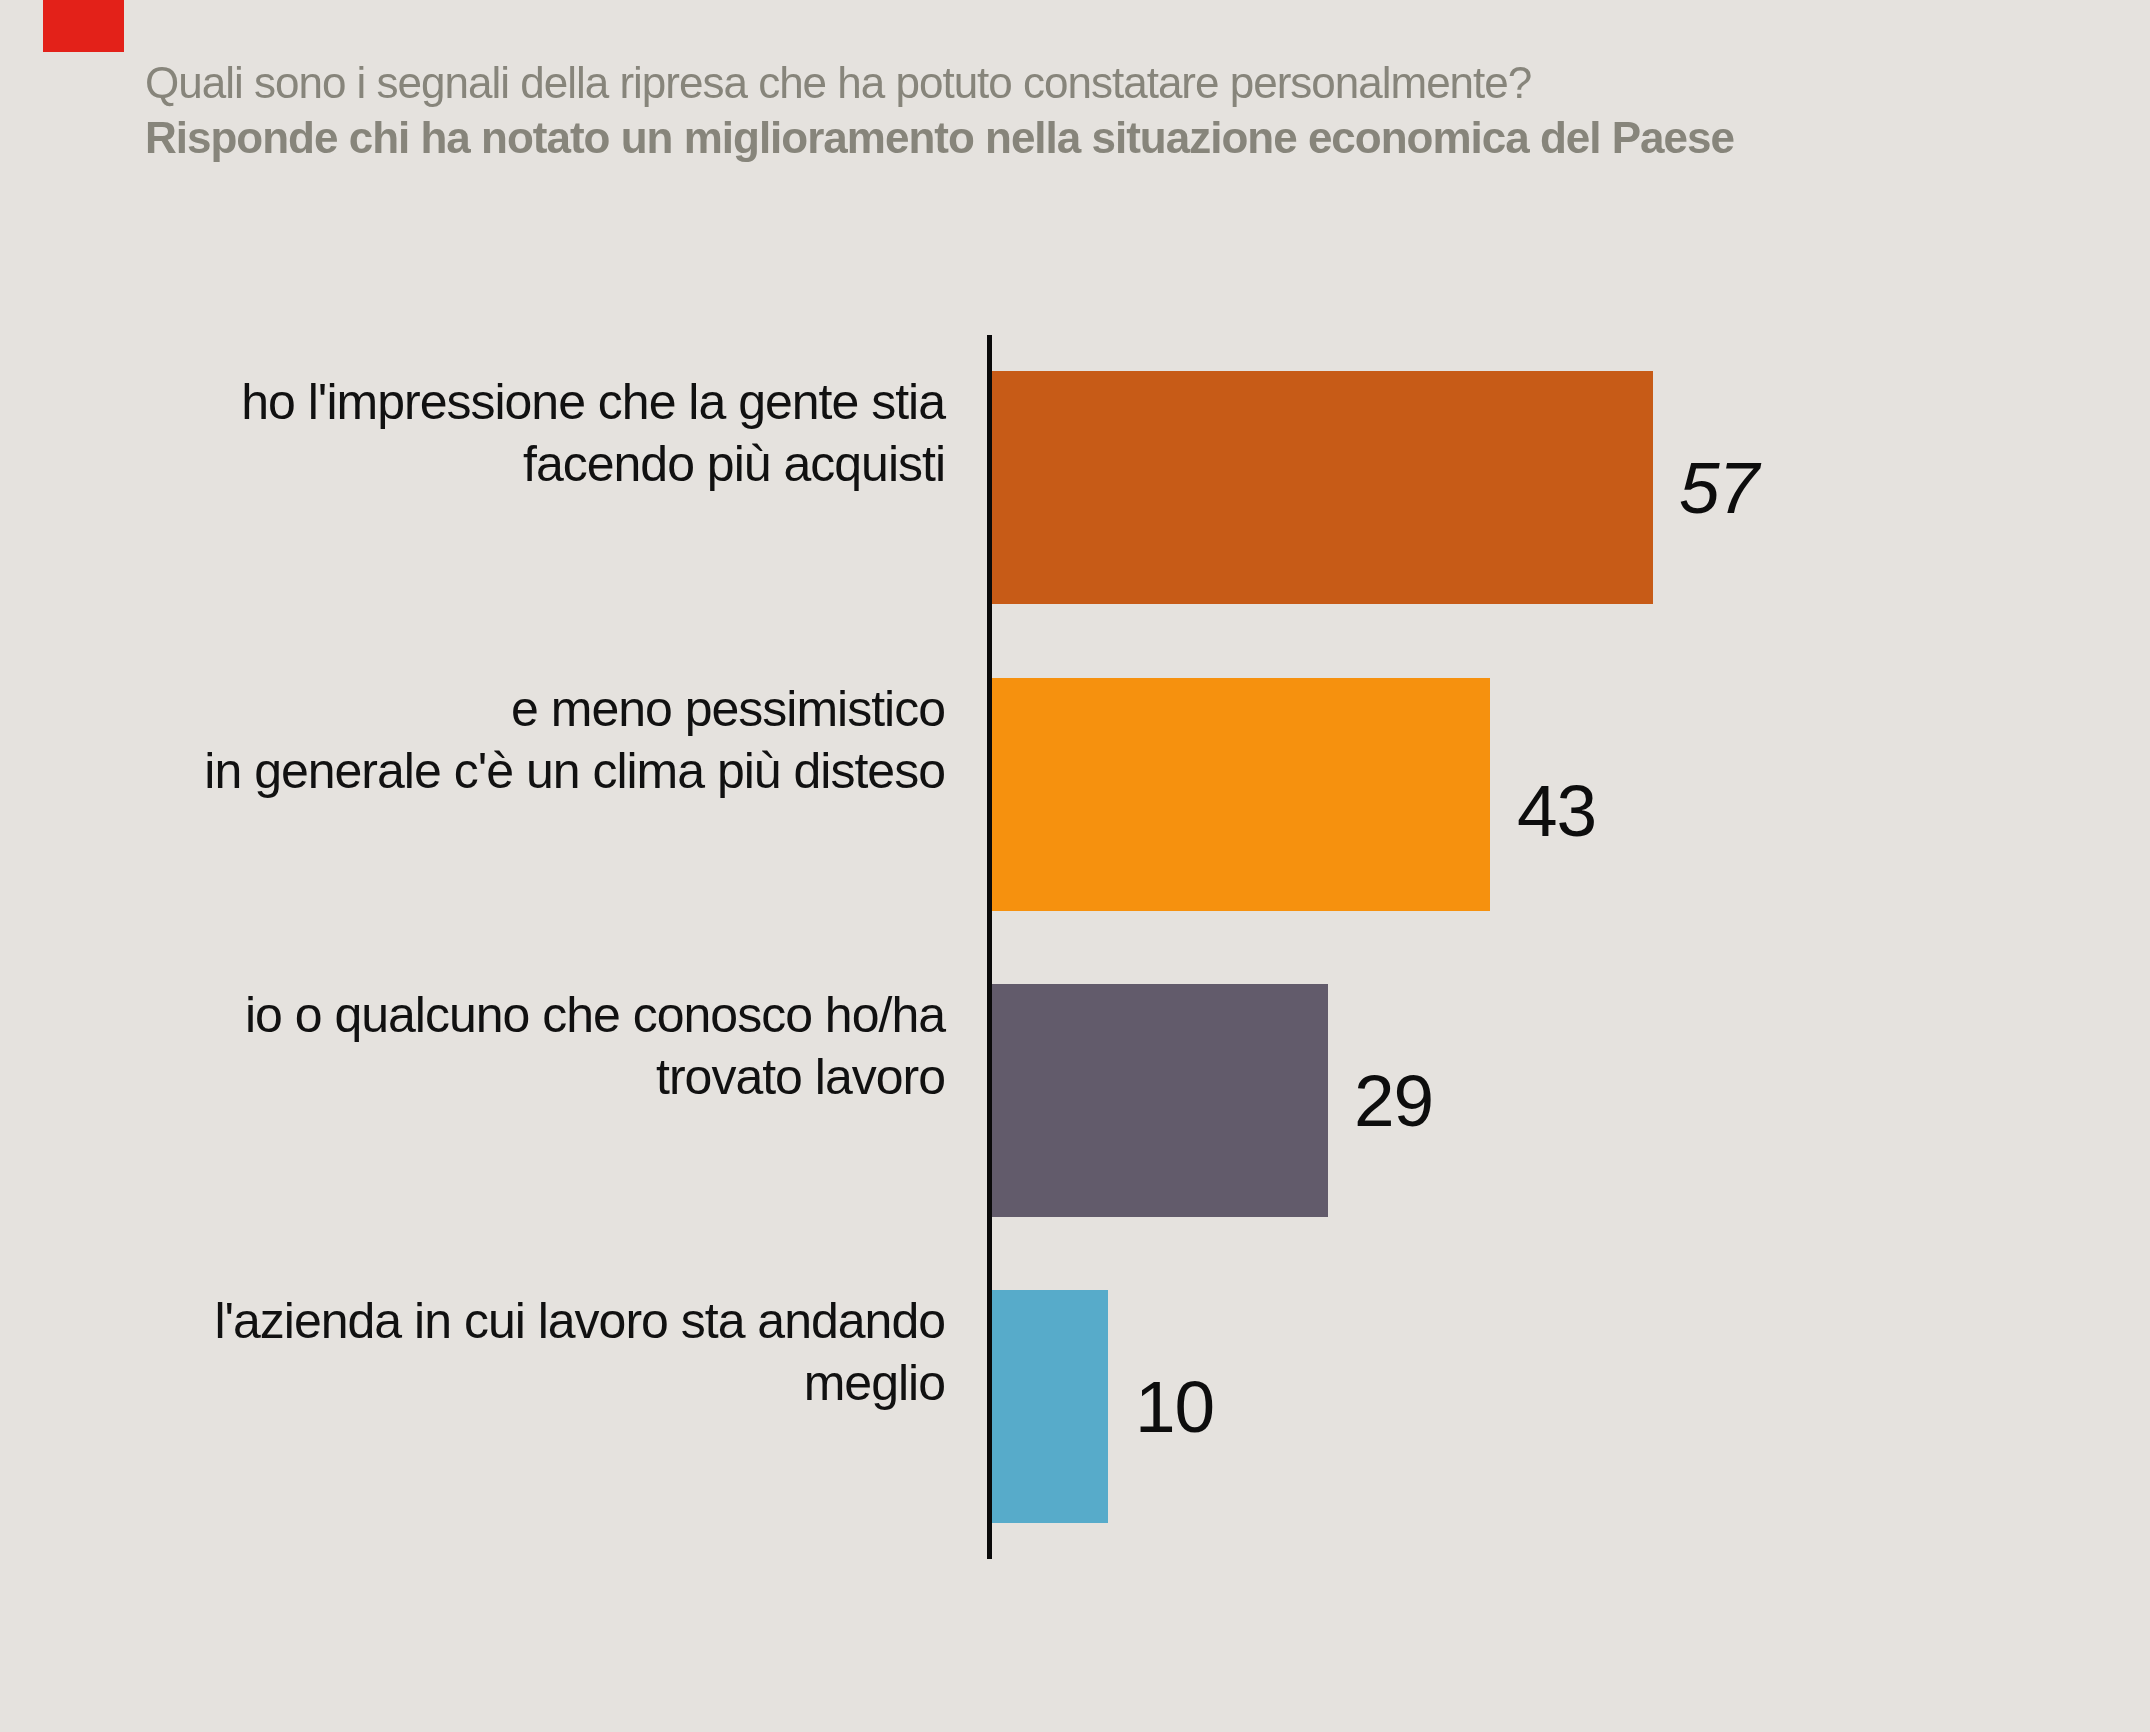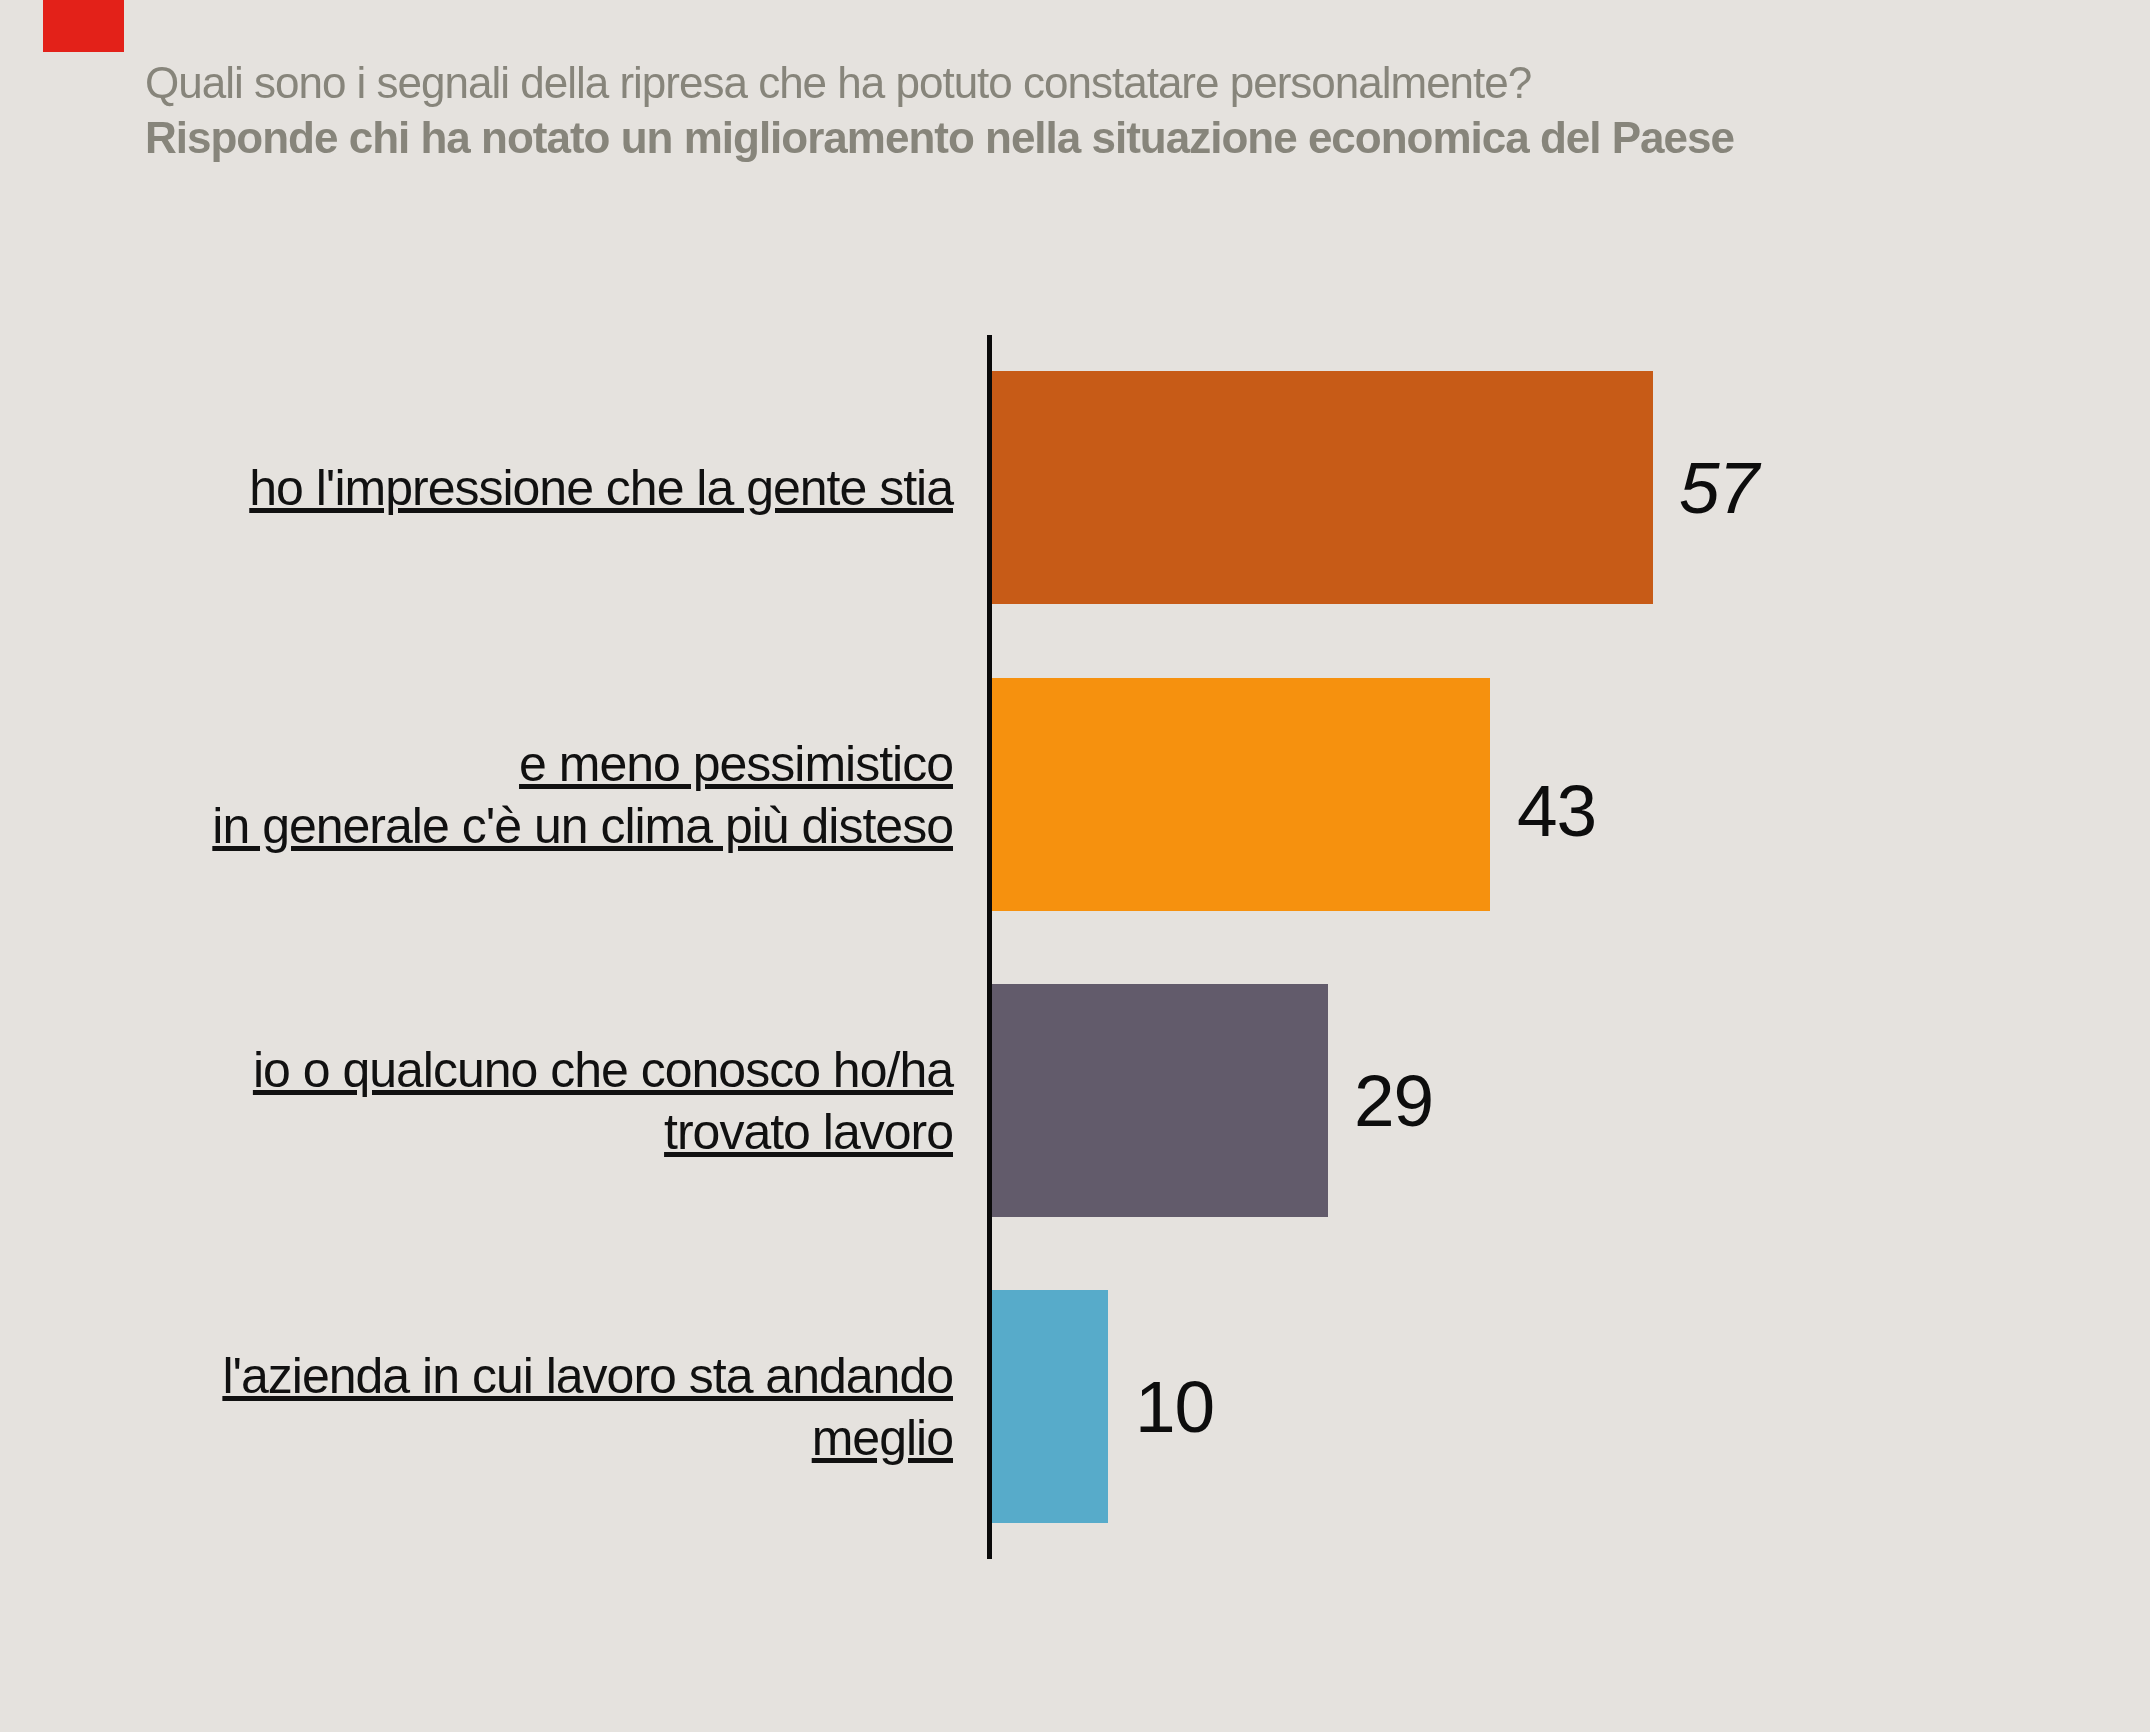--- a/index.html
+++ b/index.html
@@ -18,24 +18,24 @@
     font-size:44px;line-height:55px;letter-spacing:-1px;
     color:#87857B;white-space:nowrap;
   }
   .title-line{font-weight:400;margin-top:22px;}
   .subtitle-line{font-weight:700;}
   .axis-line{
     position:absolute;left:987px;top:335px;width:4.8px;height:1224px;
     background:#0a0a0a;
   }
   .bar-label{
-    position:absolute;left:96px;width:857px;height:233px;
-    display:flex;flex-direction:column;justify-content:center;align-items:flex-end;
+    position:absolute;left:88px;width:857px;height:233px;
+    display:flex;flex-direction:column;align-items:flex-end;
     text-align:right;
-    font-size:50px;line-height:62px;letter-spacing:-1px;color:#111;text-decoration:underline;
+    font-size:50px;line-height:62px;letter-spacing:-1px;color:#111;
   }
   .bar{
     position:absolute;left:992px;height:233px;background:#999;
   }
   .bar-value{
     position:absolute;height:233px;display:flex;align-items:center;
     font-size:73px;color:#0d0d0d;letter-spacing:-1px;
   }
 </style>
 </head>
@@ -45,20 +45,21 @@
 
 <div class="title-block" style="color: rgb(135, 133, 123);">
   <div class="title-line">Quali sono i segnali della ripresa che ha potuto constatare personalmente?</div>
   <div class="subtitle-line">Risponde chi ha notato un miglioramento nella situazione economica del Paese</div>
 </div>
 
 <div class="axis-line" style="background: rgb(10, 10, 10);"></div>
 
 <div class="bar-label" style="top:371px">
   <div>ho l'impressione che la gente stia</div>
+  <div>facendo più acquisti</div>
 </div>
 <div class="bar" style="top: 371px; width: 661px; background: rgb(199, 91, 23);"></div>
 <div class="bar-value" style="top: 371px; left: 1679px; font-style: italic;">57</div>
 
 <div class="bar-label" style="top:678px">
   <div>e meno pessimistico</div>
   <div>in generale c'è un clima più disteso</div>
 </div>
 <div class="bar" style="top: 678px; width: 498px; background: rgb(246, 145, 14);"></div>
 <div class="bar-value" style="top: 694px; left: 1517px;">43</div>

